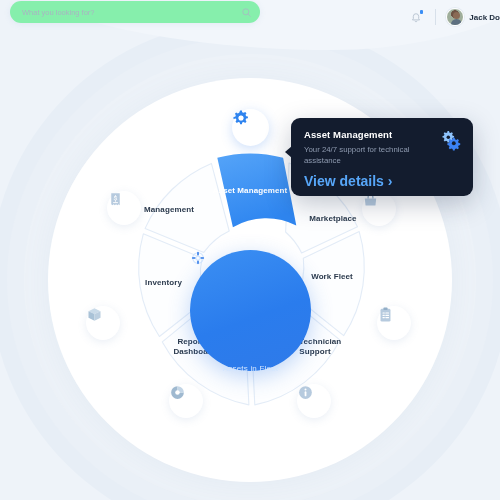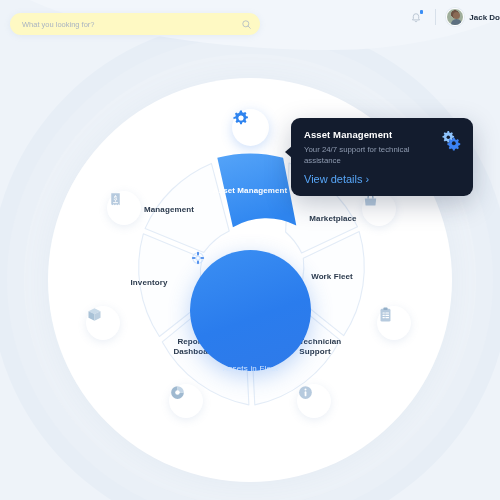--- a/index.html
+++ b/index.html
@@ -48,23 +48,23 @@
   }
 
   
   #topbar {
     position: absolute; left: 0; top: 0;
     width: 500px; height: 34px;
     display: flex; align-items: center;
     z-index: 40;
   }
   #search-box {
-    position: absolute; left: 10px; top: 13px;
+    position: absolute; left: 10px; top: 1px;
     width: 250px; height: 22px;
-    background: #fef9c3;
+    background: #86efac;
     border-radius: 11px;
     display: flex; align-items: center;
     padding: 0 8px 0 12px;
     box-shadow: 0 1px 6px rgba(130,160,200,.13);
   }
   #search-input {
     border: none; outline: none; background: transparent;
     font-family: "Liberation Sans", sans-serif;
     font-size: 7.5px; color: #6c7a8c;
     flex: 1;
@@ -191,21 +191,21 @@
     border-right: 7px solid #131c2e;
   }
   #tt-title {
     font-size: 9.5px; font-weight: bold; color: #fff; letter-spacing: .1px;
   }
   #tt-desc {
     font-size: 7.8px; color: #8f9bb0; line-height: 1.42; margin-top: 4px;
     width: 128px;
   }
   #tt-link {
-    font-size: 11px; color: #57a6f8; font-weight: normal;
+    font-size: 14px; color: #57a6f8; font-weight: bold;
     margin-top: 7px; display: inline-block; cursor: pointer;
   }
   #tt-gears {
     position: absolute; right: 11px; top: 11px;
     width: 22px; height: 22px;
   }
 </style>
 </head>
 <body>
 
@@ -275,21 +275,21 @@
   <div class="seg-label active" style="left:147px; top:91px;">Asset Management</div>
 
   <div class="seg-label" style="left:230px; top:119px;">Marketplace</div>
 
   <div class="seg-label" style="left:240px; top:177px; width:54px;">Work Fleet</div>
 
   <div class="seg-label" style="left:214px; top:242px; width:72px;">AI Technician Support</div>
 
   <div class="seg-label" style="left:93px; top:242px; width:78px;">Reports &amp; Dashboards</div>
 
-  <div class="seg-label" style="left:51px; top:183px; width:66px;">Inventory</div>
+  <div class="seg-label" style="left:51px; top:183px; width:66px;text-align:right;">Inventory</div>
 
   <div class="seg-label" style="left:69px; top:110px; width:70px;">Management</div>
 
   <div id="center-circle">
     <svg id="center-icon" viewBox="0 0 24 24" fill="none">
       <circle cx="12" cy="12" r="8" stroke="#cfe4ff" stroke-width="1.6"></circle>
       <circle cx="12" cy="12" r="3.1" stroke="#cfe4ff" stroke-width="1.6"></circle>
       <path d="M12 4v3.2M20 12h-3.2M12 20v-3.2M4 12h3.2" stroke="#2f7ae9" stroke-width="2.4" stroke-linecap="round"></path>
     </svg>
     <div id="center-caption">Assets in Fleet</div>

